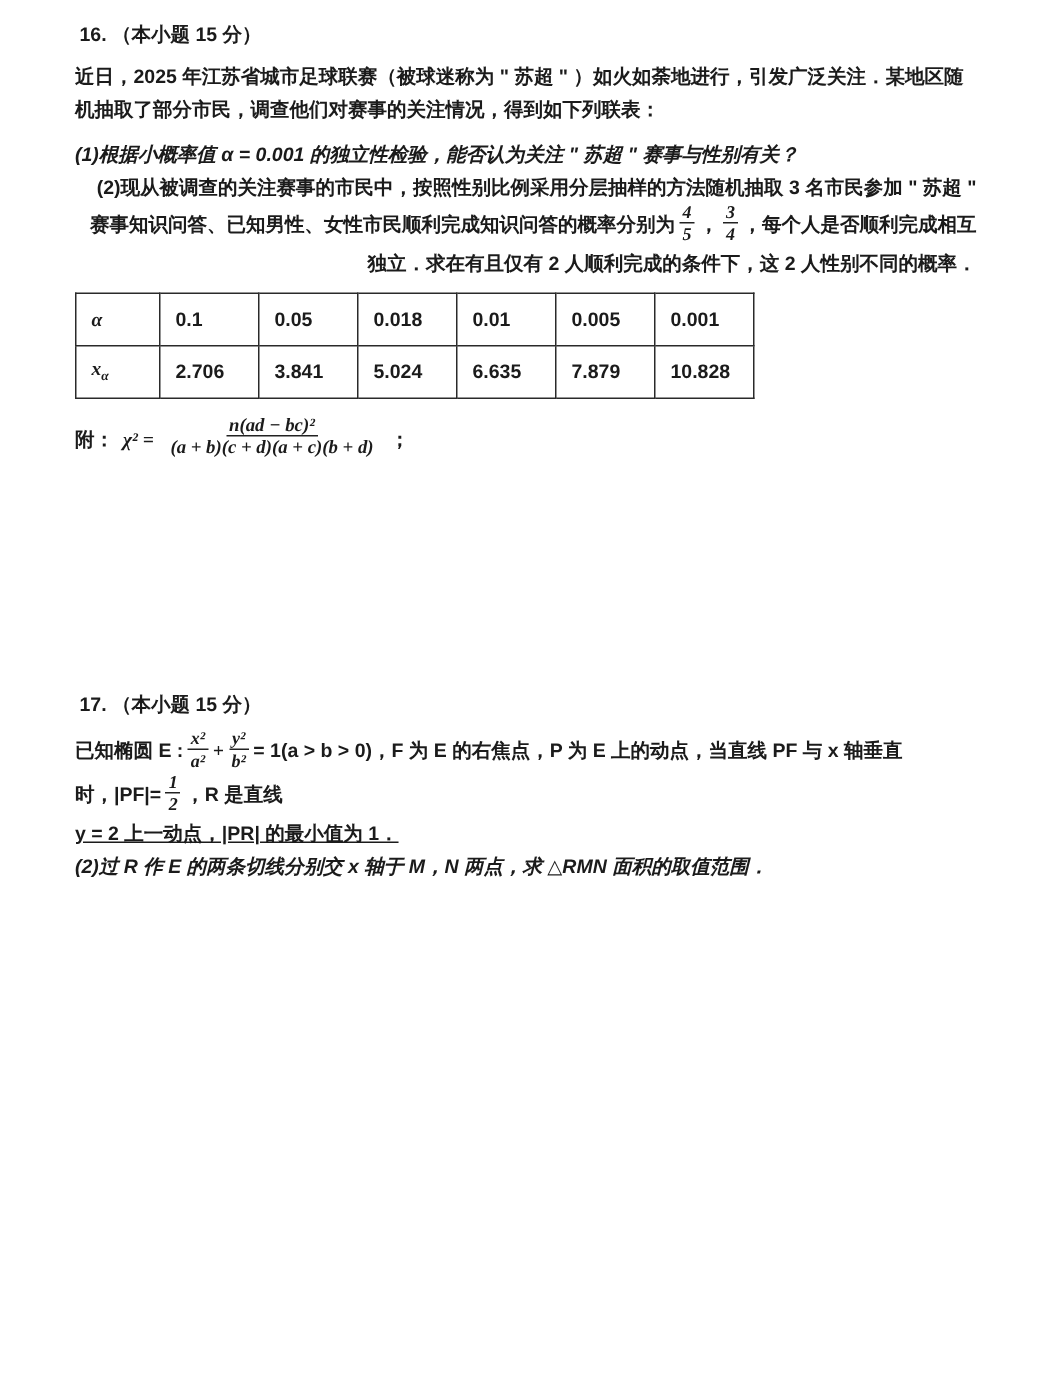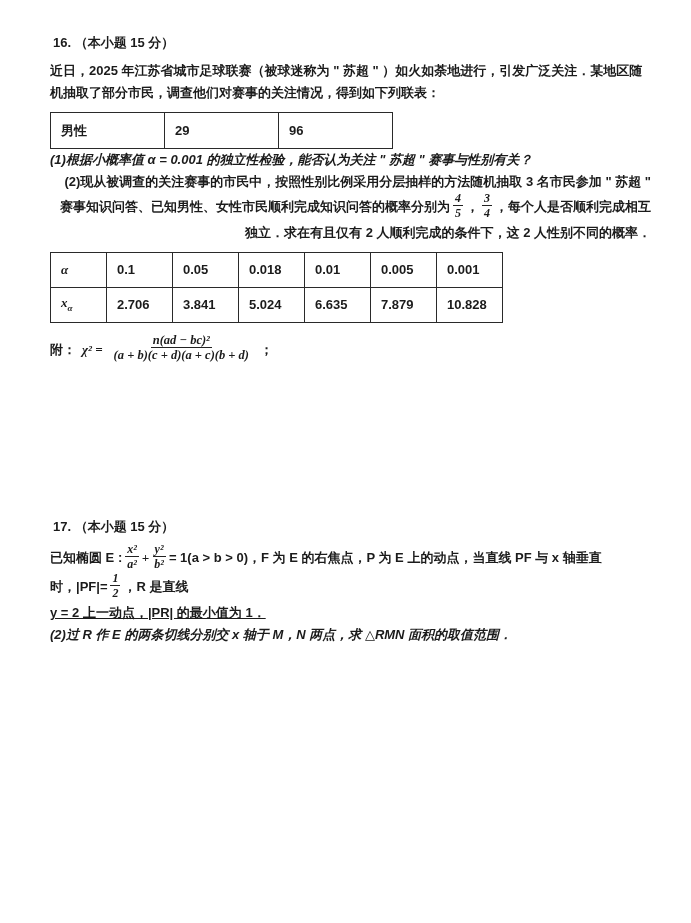--- a/index.html
+++ b/index.html
@@ -6,21 +6,21 @@
   body {
     width: 691px; height: 923px;
     background: #ffffff;
     color: #1b1b1b;
     font-family: "Liberation Sans", "DejaVu Sans", sans-serif;
     font-weight: 600;
     font-size: 13px;
     line-height: 22px;
     overflow: hidden;
   }
-  .page { padding: 32px 40px 0 50px; }
+  .page { padding: 12px 40px 0 50px; }
 
   .heading { margin: 0 0 6px 3px; }
   p.line { margin: 0; }
   .para { margin: 6px 0 0 0; text-decoration: underline; }
 
   
   .m {
     font-family: "Liberation Serif", "DejaVu Serif", serif;
     font-style: italic;
     font-weight: 600;
@@ -70,25 +70,20 @@
 
 <div class="page">
 
   <section>
     <p class="heading">16. （本小题 15 分）</p>
 
     <p class="line">近日，2025 年江苏省城市足球联赛（被球迷称为 " 苏超 " ）如火如荼地进行，引发广泛关注．某地区随机抽取了部分市民，调查他们对赛事的关注情况，得到如下列联表：</p>
 
     <table class="t1">
       <tbody>
-      <tr>
-        <td>男性</td>
-        <td>29</td>
-        <td>96</td>
-      </tr>
     </tbody>
       </table>
 
     <p class="line q">(1)根据小概率值 α = 0.001 的独立性检验，能否认为关注 " 苏超 " 赛事与性别有关？</p>
 
     <p class="line q2wrap"><span>(2)现从被调查的关注赛事的市民中，按照性别比例采用分层抽样的方法随机抽取 3 名市民参加 " 苏超 " 赛事知识问答、已知男性、女性市民顺利完成知识问答的概率分别为</span><span class="frac">
           <span class="num">4</span>
           <span class="den">5</span>
         </span><span>，</span><span class="frac">
           <span class="num">3</span>

